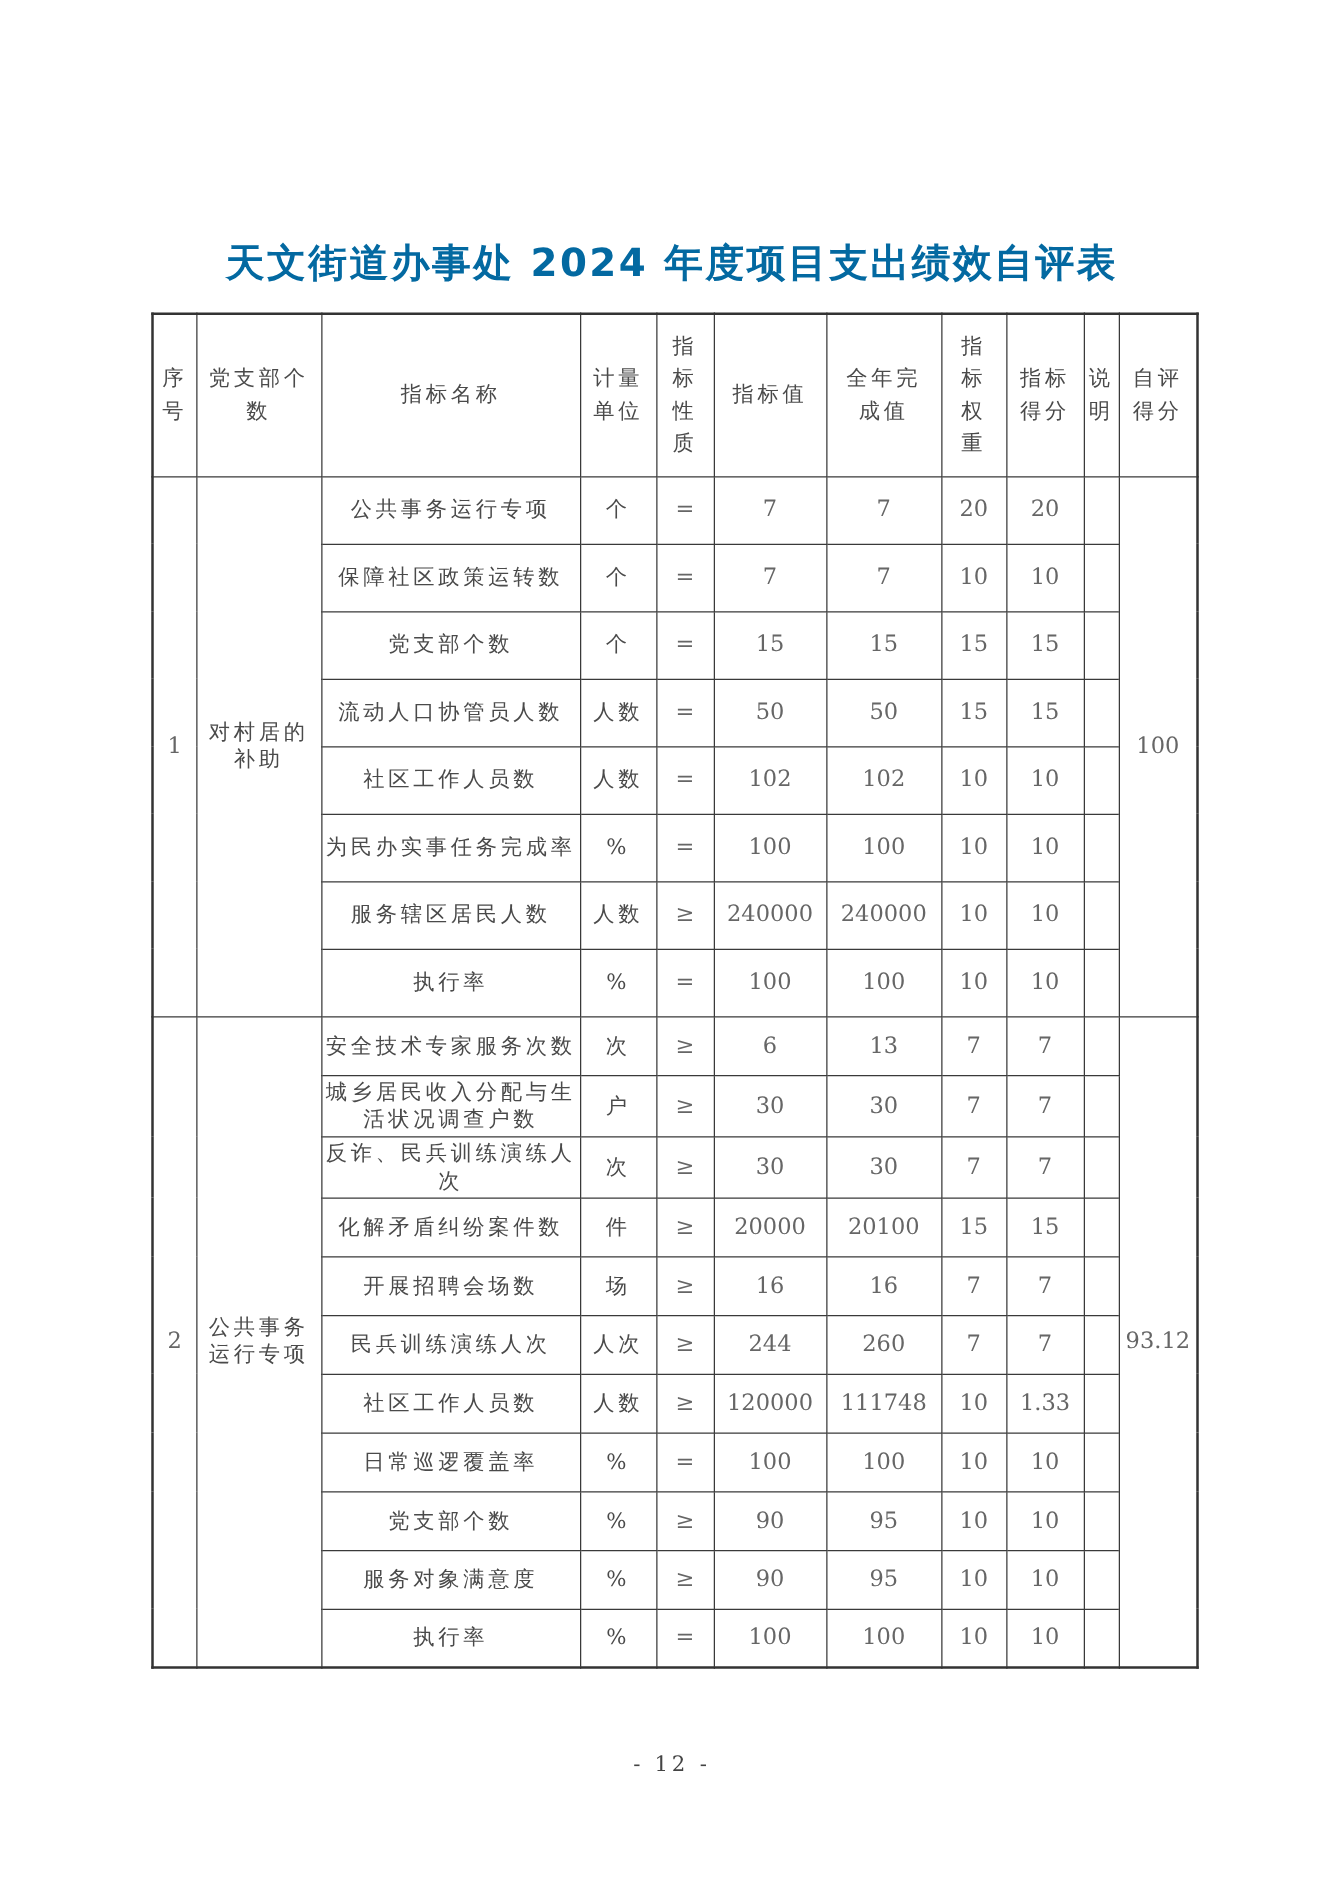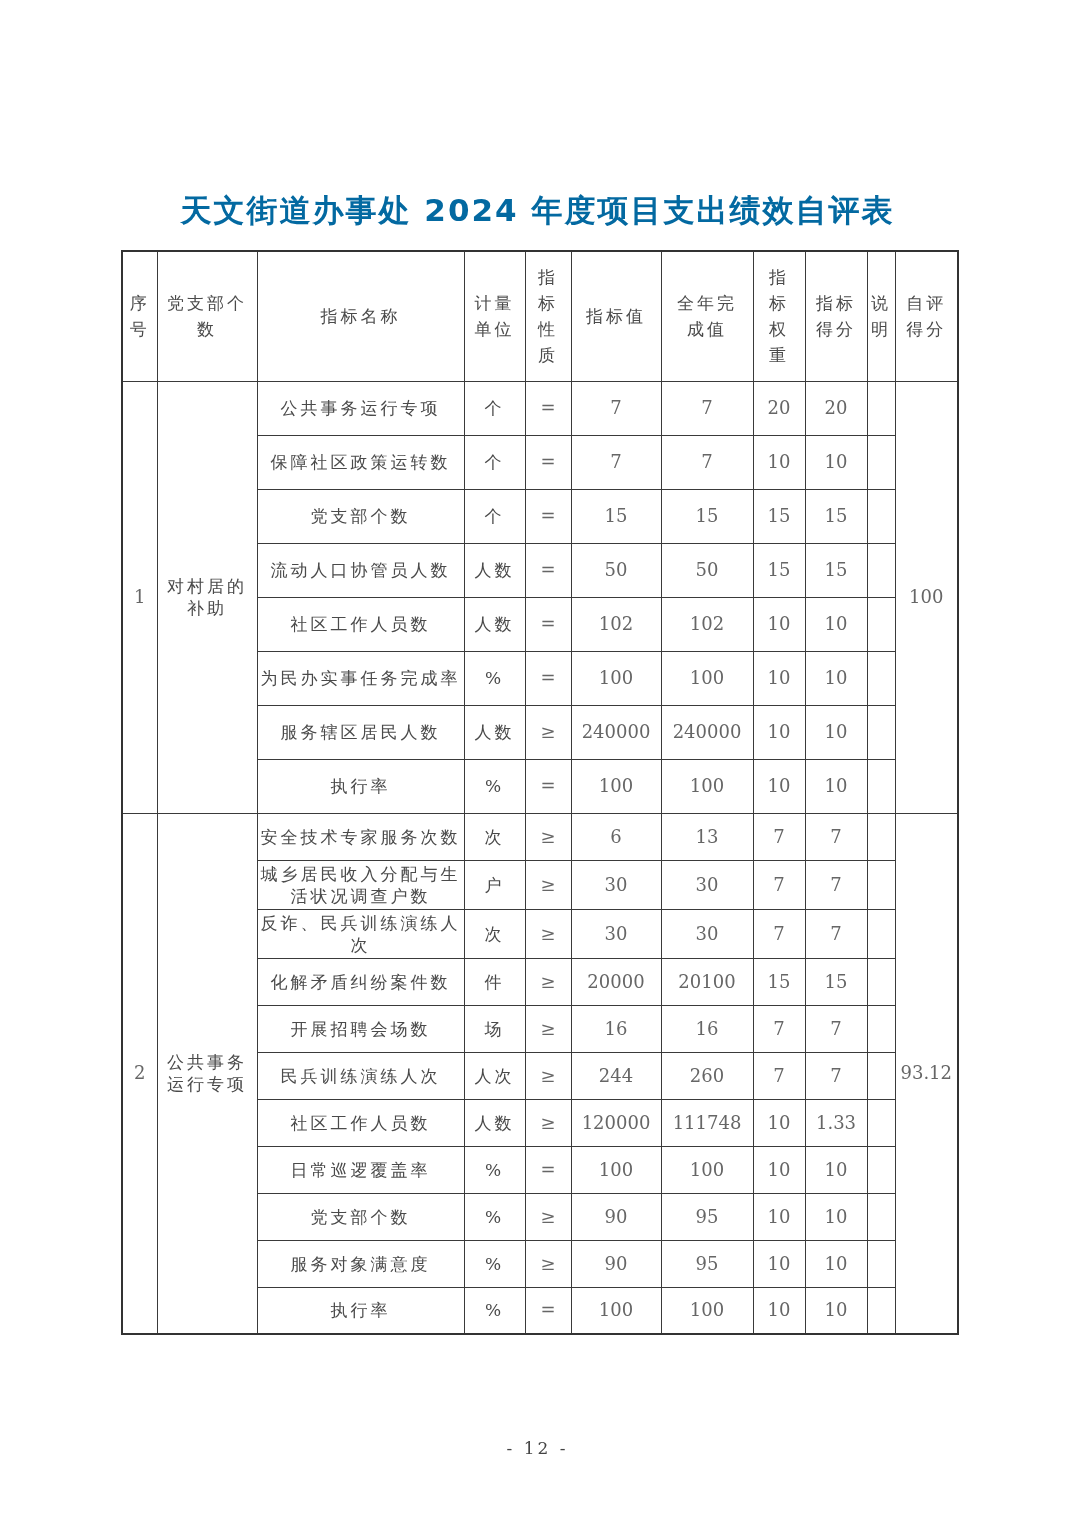--- a/index.html
+++ b/index.html
@@ -64,21 +64,20 @@
   td.t-num { letter-spacing: 0; font-size: 18px; color: #666666; }
   .page-footer {
     position: absolute;
     top: 1402px;
     left: 0;
     width: 100%;
     text-align: center;
     font-size: 17px;
     letter-spacing: 3px;
     color: #444444;
-    margin-top: 36px;
   }
 </style>
 </head>
 <body>
 
 <div>
 
   <h1 class="page-title">天文街道办事处 2024 年度项目支出绩效自评表</h1>
 
   <table class="report-table">

